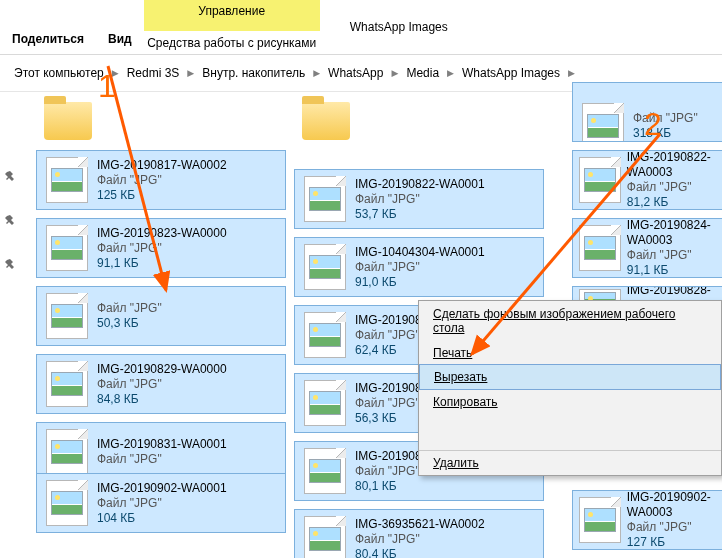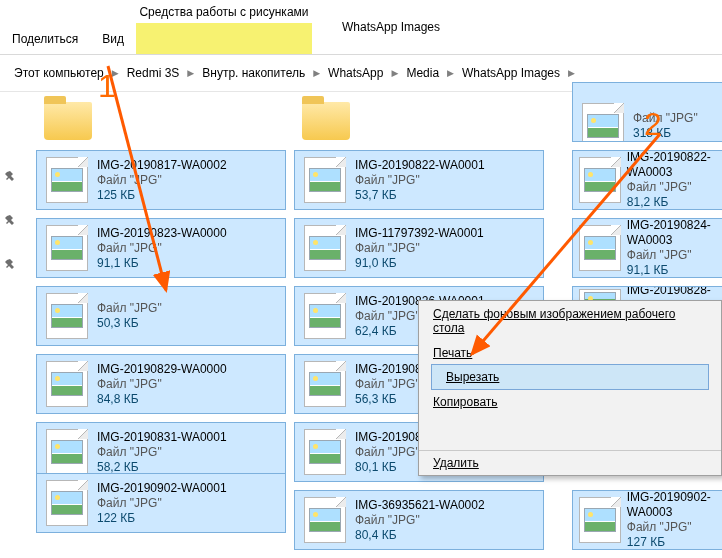--- a/index.html
+++ b/index.html
@@ -19,20 +19,21 @@
     background: #fff;
   }
   .ribbon-col {
     padding: 4px 10px 2px 10px;
     display: flex;
     flex-direction: column;
     justify-content: flex-end;
   }
   .ribbon-col span {
     padding: 6px 2px;
+    font-weight: bold;
   }
   .context-tab {
     background: #f7f271;
     display: flex;
     flex-direction: column;
     justify-content: space-between;
     align-items: stretch;
     padding: 0;
     width: 176px;
   }
@@ -142,41 +143,41 @@
   .thumb .pic::after {
     content:"";
     position:absolute; left:3px; top:3px;
     width:5px; height:5px; background:#ffe46a; border-radius:50%;
   }
   .meta { display:flex; flex-direction:column; line-height:15px; }
   .meta .name  { color:#000; }
   .meta .type  { color:#555; }
   .meta .size  { color:#0c4a6e; }
   .col0 { left: 16px; }
-  .col1 { left: 274px; }
+  .col1 { left: 274px; margin-top: 19px; }
   .col2 { left: 552px; width: 170px; }
   .fileitem.col2 { width: 170px; overflow:hidden; }
 
   .ctx-menu {
     position: absolute;
     left: 418px; top: 300px;
     width: 302px;
     background: #f2f2f2;
     border: 1px solid #a0a0a0;
     box-shadow: 3px 3px 5px rgba(0,0,0,0.25);
     z-index: 50;
     font-size: 12px;
   }
   .ctx-item {
     padding: 5px 14px;
     border-top: 1px solid rgba(0,0,0,0);
     text-decoration: underline;
   }
   .ctx-item.sep { border-top: 1px solid #c9c9c9; margin-top: 36px; }
-  .ctx-item.hl { background:#cde6f7; border:1px solid #7aa7d8; margin:-1px 12px; }
+  .ctx-item.hl { background:#cde6f7; border:1px solid #7aa7d8; margin:-1px 0; }
 
   .arrow { position:absolute; z-index:60; }
   .arrow svg { display:block; }
 
   .anno {
     position:absolute; z-index:70;
     font-size: 32px; font-weight:400;
     color:#ff6a00;
     font-family: "Segoe UI", sans-serif;
   }
@@ -196,20 +197,21 @@
 <body>
 
 <div class="ribbon-top">
   <div class="ribbon-col">
       <span>Поделиться</span>
     </div>
   <div class="ribbon-col">
       <span>Вид</span>
     </div>
   <div class="context-tab">
+    <div class="top">Управление</div>
     <div class="bot">Средства работы с рисунками</div>
   </div>
   <div class="title-area">WhatsApp Images</div>
 </div>
 
 <div class="breadcrumb">
   <span class="bc-item">Этот компьютер</span>
     <span class="bc-sep">▶</span>
   <span class="bc-item">Redmi 3S</span>
     <span class="bc-sep">▶</span>
@@ -326,21 +328,21 @@
         </div>
     </div>
     <div class="fileitem col1" style="top:108px">
       <div class="thumb-wrap">
           <div class="thumb">
             <div class="pic"></div>
             <div class="corner"></div>
           </div>
         </div>
       <div class="meta">
-          <span class="name">IMG-11797392-WA0001</span>
+          <span class="name">IMG-10404304-WA0001</span>
           <span class="type">Файл "JPG"</span>
           <span class="size">91,0 КБ</span>
         </div>
     </div>
     <div class="fileitem col2" style="top:108px">
       <div class="thumb-wrap">
           <div class="thumb">
             <div class="pic"></div>
             <div class="corner"></div>
           </div>
@@ -418,21 +420,20 @@
     <div class="fileitem col0" style="top:312px">
       <div class="thumb-wrap">
           <div class="thumb">
             <div class="pic"></div>
             <div class="corner"></div>
           </div>
         </div>
       <div class="meta">
           <span class="name">IMG-20190831-WA0001</span>
           <span class="type">Файл "JPG"</span>
-          <span class="size">58,2 КБ</span>
         </div>
     </div>
     <div class="fileitem col1" style="top:312px">
       <div class="thumb-wrap">
           <div class="thumb">
             <div class="pic"></div>
             <div class="corner"></div>
           </div>
         </div>
       <div class="meta">
@@ -445,21 +446,21 @@
     <div class="fileitem col0" style="top:363px">
       <div class="thumb-wrap">
           <div class="thumb">
             <div class="pic"></div>
             <div class="corner"></div>
           </div>
         </div>
       <div class="meta">
           <span class="name">IMG-20190902-WA0001</span>
           <span class="type">Файл "JPG"</span>
-          <span class="size">122 КБ</span>
+          <span class="size">104 КБ</span>
         </div>
     </div>
     <div class="fileitem col1" style="top:380px">
       <div class="thumb-wrap">
           <div class="thumb">
             <div class="pic"></div>
             <div class="corner"></div>
           </div>
         </div>
       <div class="meta">

